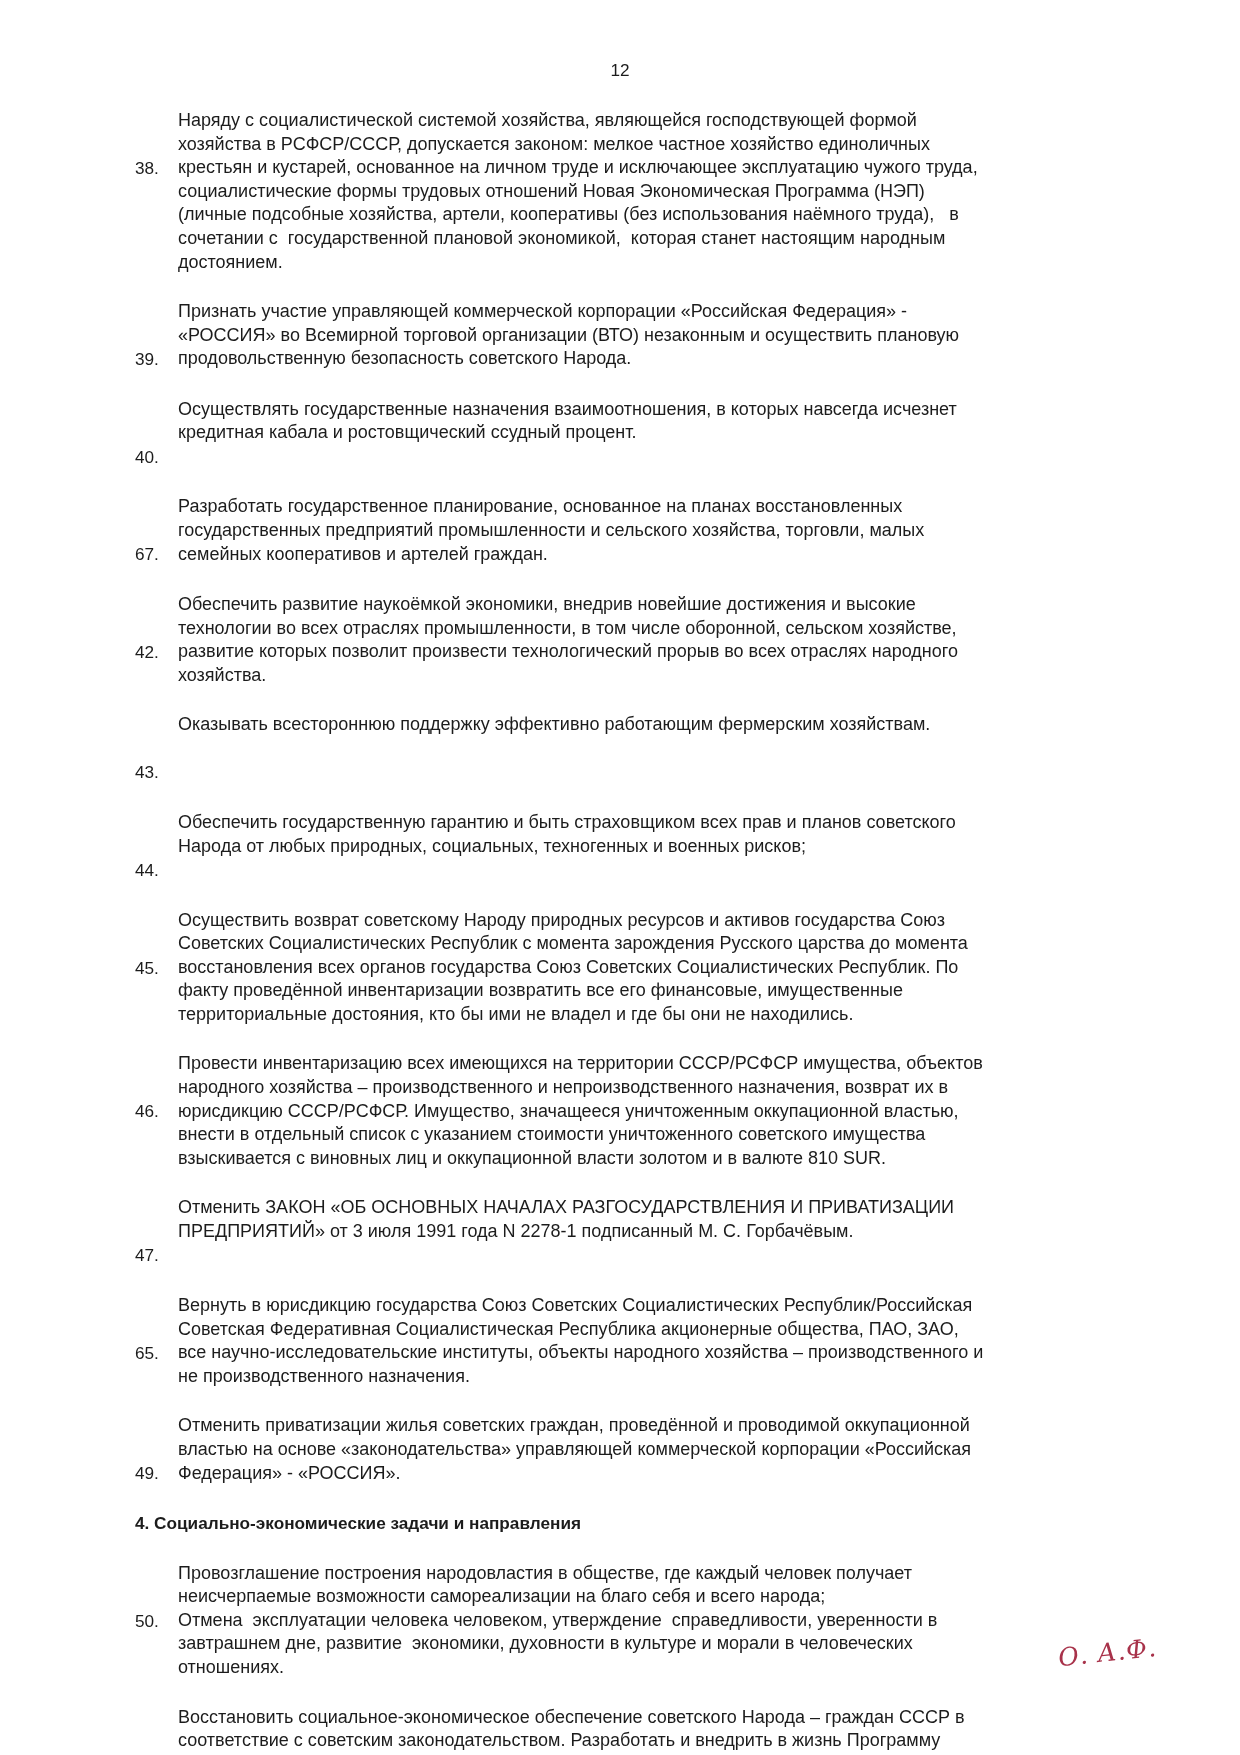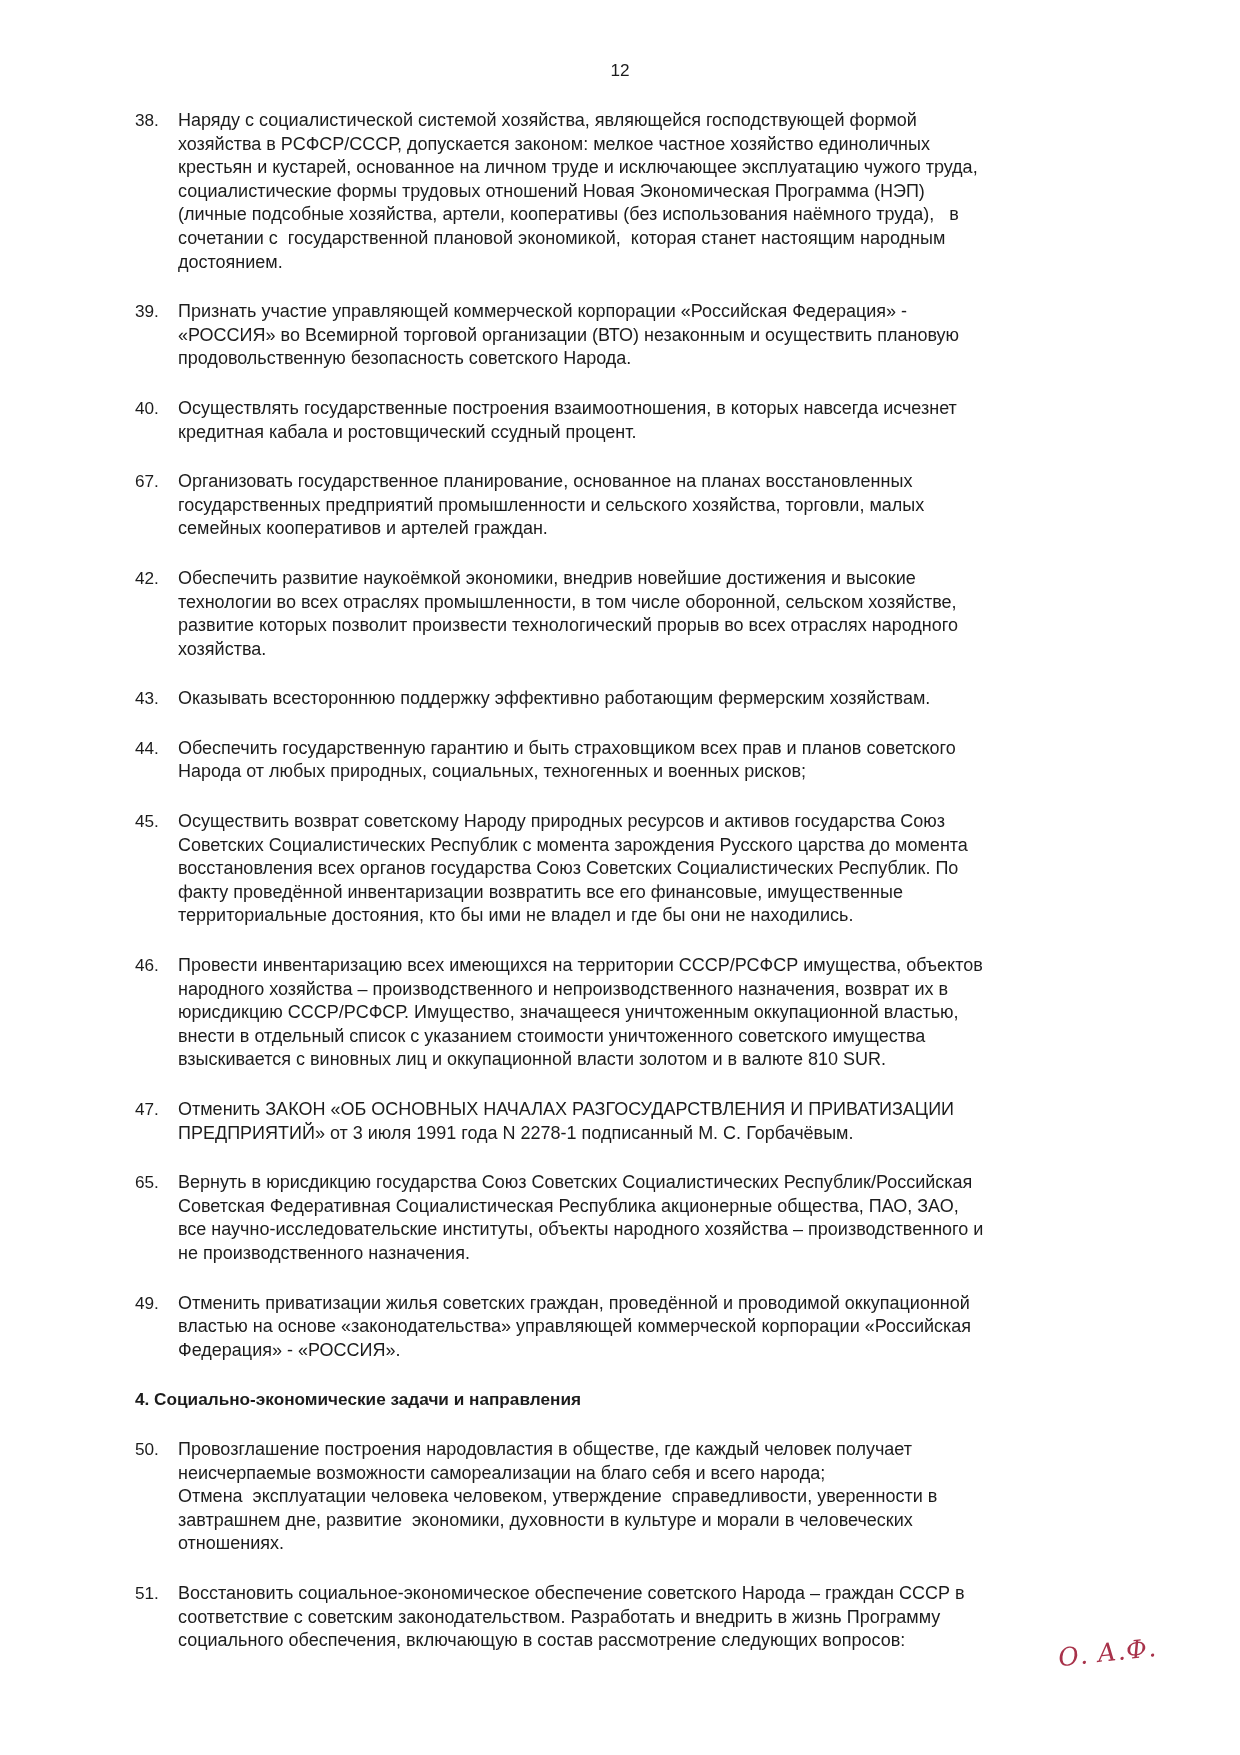--- a/index.html
+++ b/index.html
@@ -24,20 +24,21 @@
     padding: 0 82px 0 135px;
   }
   .item {
     display: flex;
     margin-bottom: 26px;
   }
   .item .num {
     flex: 0 0 43px;
     font-size: 17.2px;
     line-height: 23.6px;
+    margin-top: 48px;
   }
   .item .txt {
     flex: 1;
     font-size: 18px;
     line-height: 23.6px;
     white-space: pre-wrap;
   }
   .section-heading {
     font-weight: bold;
     font-size: 17.2px;
@@ -80,27 +81,27 @@
 
     <div class="item">
       <span class="num">39.</span>
       <div class="txt">Признать участие управляющей коммерческой корпорации «Российская Федерация» -
 «РОССИЯ» во Всемирной торговой организации (ВТО) незаконным и осуществить плановую
 продовольственную безопасность советского Народа.</div>
     </div>
 
     <div class="item">
       <span class="num">40.</span>
-      <div class="txt">Осуществлять государственные построения взаимоотношения, в которых навсегда исчезнет
+      <div class="txt">Осуществлять государственные назначения взаимоотношения, в которых навсегда исчезнет
 кредитная кабала и ростовщический ссудный процент.</div>
     </div>
 
     <div class="item">
       <span class="num">67.</span>
-      <div class="txt">Организовать государственное планирование, основанное на планах восстановленных
+      <div class="txt">Разработать государственное планирование, основанное на планах восстановленных
 государственных предприятий промышленности и сельского хозяйства, торговли, малых
 семейных кооперативов и артелей граждан.</div>
     </div>
 
     <div class="item">
       <span class="num">42.</span>
       <div class="txt">Обеспечить развитие наукоёмкой экономики, внедрив новейшие достижения и высокие
 технологии во всех отраслях промышленности, в том числе оборонной, сельском хозяйстве,
 развитие которых позволит произвести технологический прорыв во всех отраслях народного
 хозяйства.</div>

